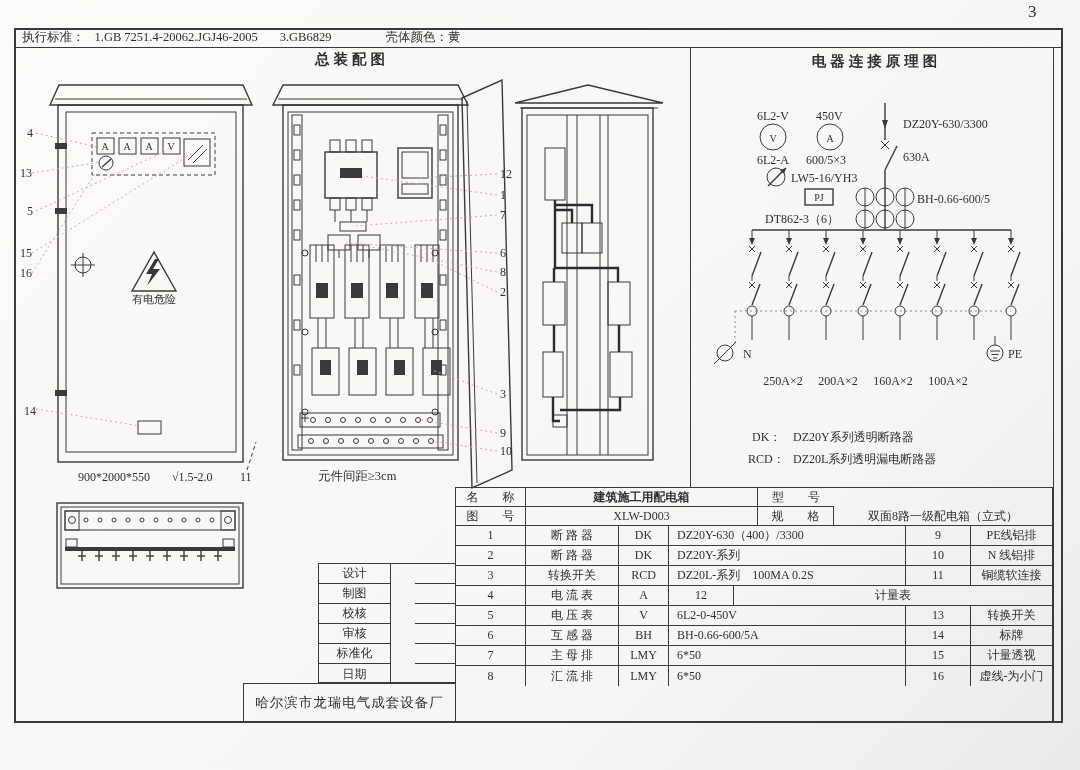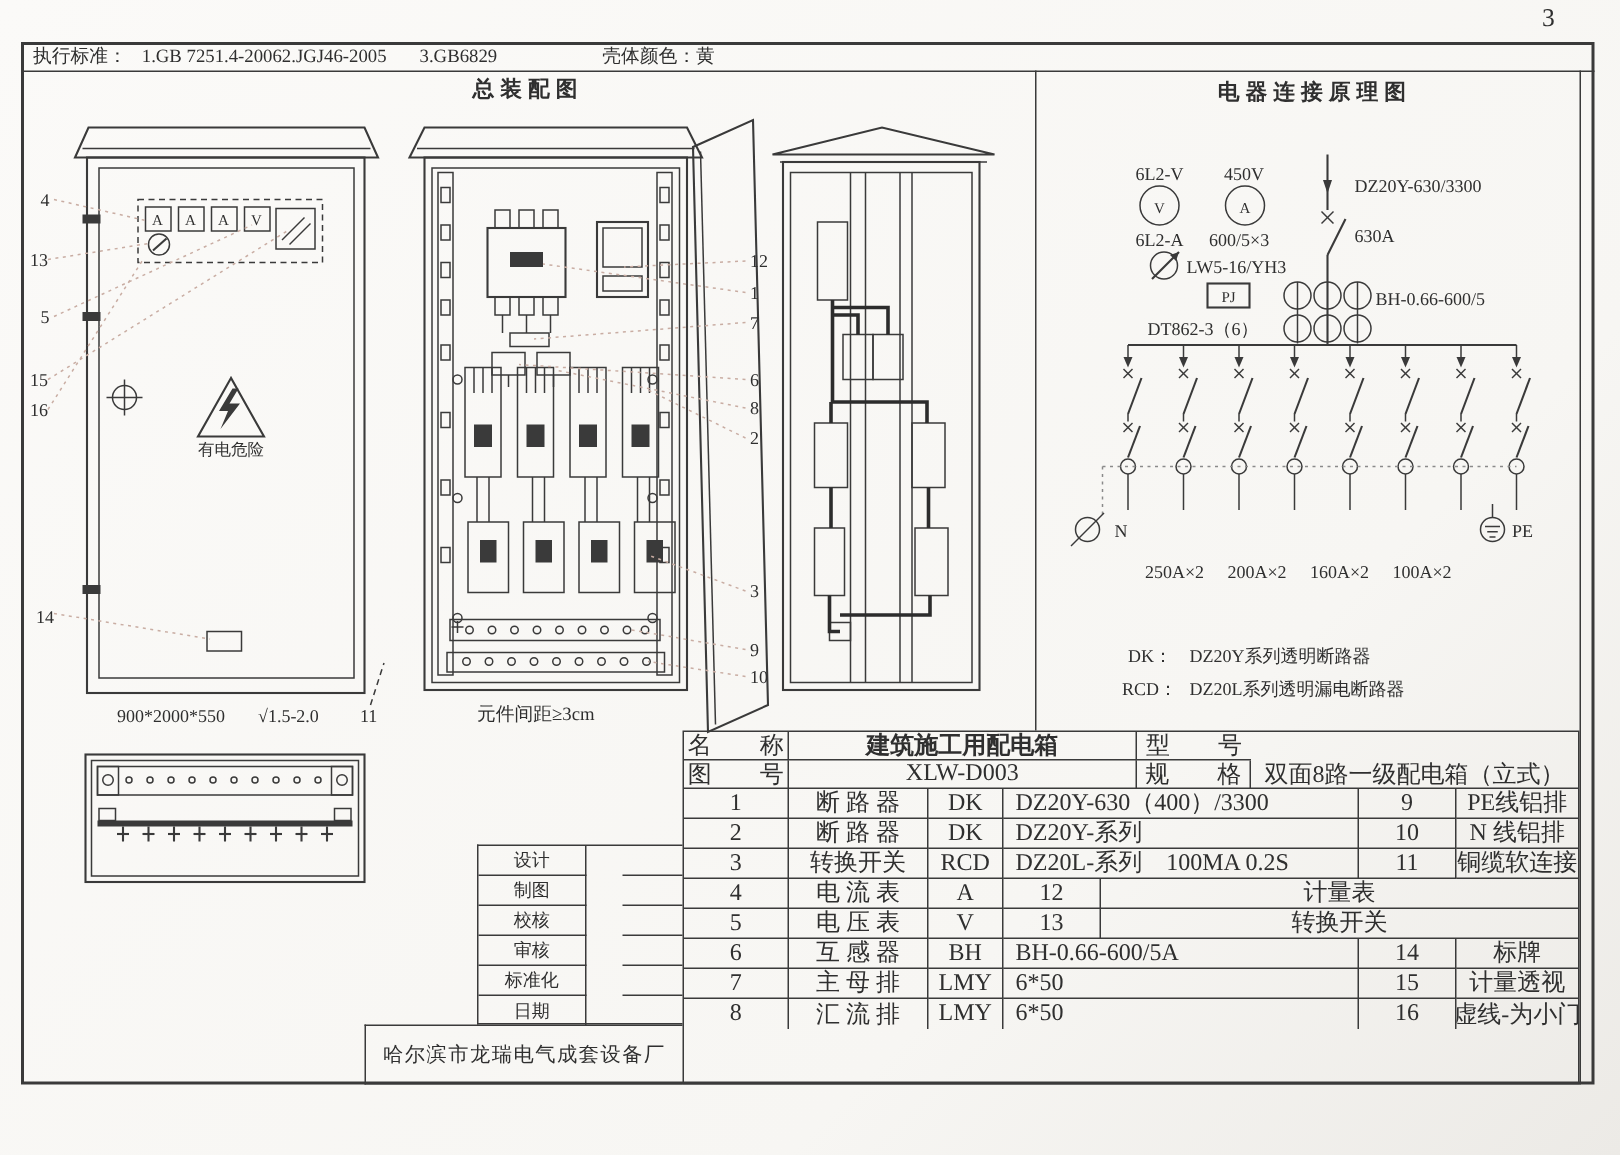--- a/index.html
+++ b/index.html
@@ -29,21 +29,21 @@
   svg .cap{font-size:12.5px;}
   .ink{stroke:#3a3a3a;fill:none;stroke-width:1;}
   .ink2{stroke:#3a3a3a;fill:none;stroke-width:1.4;}
   .wire{stroke:#2c2c2c;fill:none;stroke-width:2.4;}
   .fill{fill:#3a3a3a;stroke:none;}
   .lead{stroke:#c9ada3;fill:none;stroke-width:1;stroke-dasharray:2,3;}
   .dash{stroke:#3a3a3a;fill:none;stroke-width:1;stroke-dasharray:4,3;}
   .dot{stroke:#8a8a8a;fill:none;stroke-width:1;stroke-dasharray:2,3;}
   
   .tbl{position:absolute;left:455px;top:487px;width:598px;height:236px;
-    border:1.5px solid #3a3a3a;box-sizing:border-box;font-size:16px;background:transparent;}
+    border:1.5px solid #3a3a3a;box-sizing:border-box;font-size:12px;background:transparent;}
   .row{display:flex;box-sizing:border-box;}
   .hrow{height:19px;}
   .brow{height:20px;}
   .cell{box-sizing:border-box;border-right:1px solid #3a3a3a;border-bottom:1px solid #3a3a3a;
     display:flex;align-items:center;justify-content:center;overflow:hidden;white-space:nowrap;}
   .cell:last-child{border-right:none;}
   .bold{font-weight:bold;}
   .appr{position:absolute;left:318px;top:563px;width:137px;height:120px;
     border:1.2px solid #3a3a3a;border-right:none;box-sizing:border-box;font-size:12px;}
   .appr .row{height:20px;gap:24px;}
@@ -57,21 +57,21 @@
 <div class="paper"></div>
 <div class="page-num">3</div>
 <div class="sheet"></div>
 <div class="inner-right"></div>
 
 <div class="strip">
   <span style="margin-left:8px">执行标准：</span>
   <span style="margin-left:10px">1.GB 7251.4-2006</span>
   <span style="">2.JGJ46-2005</span>
   <span style="margin-left:22px">3.GB6829</span>
-  <span style="margin-left:70px">壳体颜色：</span>
+  <span style="margin-left:54px">壳体颜色：</span>
   <span>黄</span>
 </div>
 
 <div class="divider-v"></div>
 <div class="sec-title" id="t-assembly">总装配图</div>
 <div class="sec-title" id="t-schematic">电器连接原理图</div>
 
 <svg style="left:14px;top:47px" width="676" height="676" viewBox="14 47 676 676">
 
   <g>
@@ -591,20 +591,21 @@
     <div class="cell" style="width:70px">4</div>
     <div class="cell" style="width:93px">电 流 表</div>
     <div class="cell" style="width:50px">A</div>
     <div class="cell" style="width:65px">12</div>
     <div class="cell" style="flex:1">计量表</div>
   </div>
   <div class="row brow">
     <div class="cell" style="width:70px">5</div>
     <div class="cell" style="width:93px">电 压 表</div>
     <div class="cell" style="width:50px">V</div>
+    <div class="cell" style="width:237px;justify-content:flex-start;padding-left:8px">6L2-0-450V</div>
     <div class="cell" style="width:65px">13</div>
     <div class="cell" style="flex:1">转换开关</div>
   </div>
   <div class="row brow">
     <div class="cell" style="width:70px">6</div>
     <div class="cell" style="width:93px">互 感 器</div>
     <div class="cell" style="width:50px">BH</div>
     <div class="cell" style="width:237px;justify-content:flex-start;padding-left:8px">BH-0.66-600/5A</div>
     <div class="cell" style="width:65px">14</div>
     <div class="cell" style="flex:1">标牌</div>

